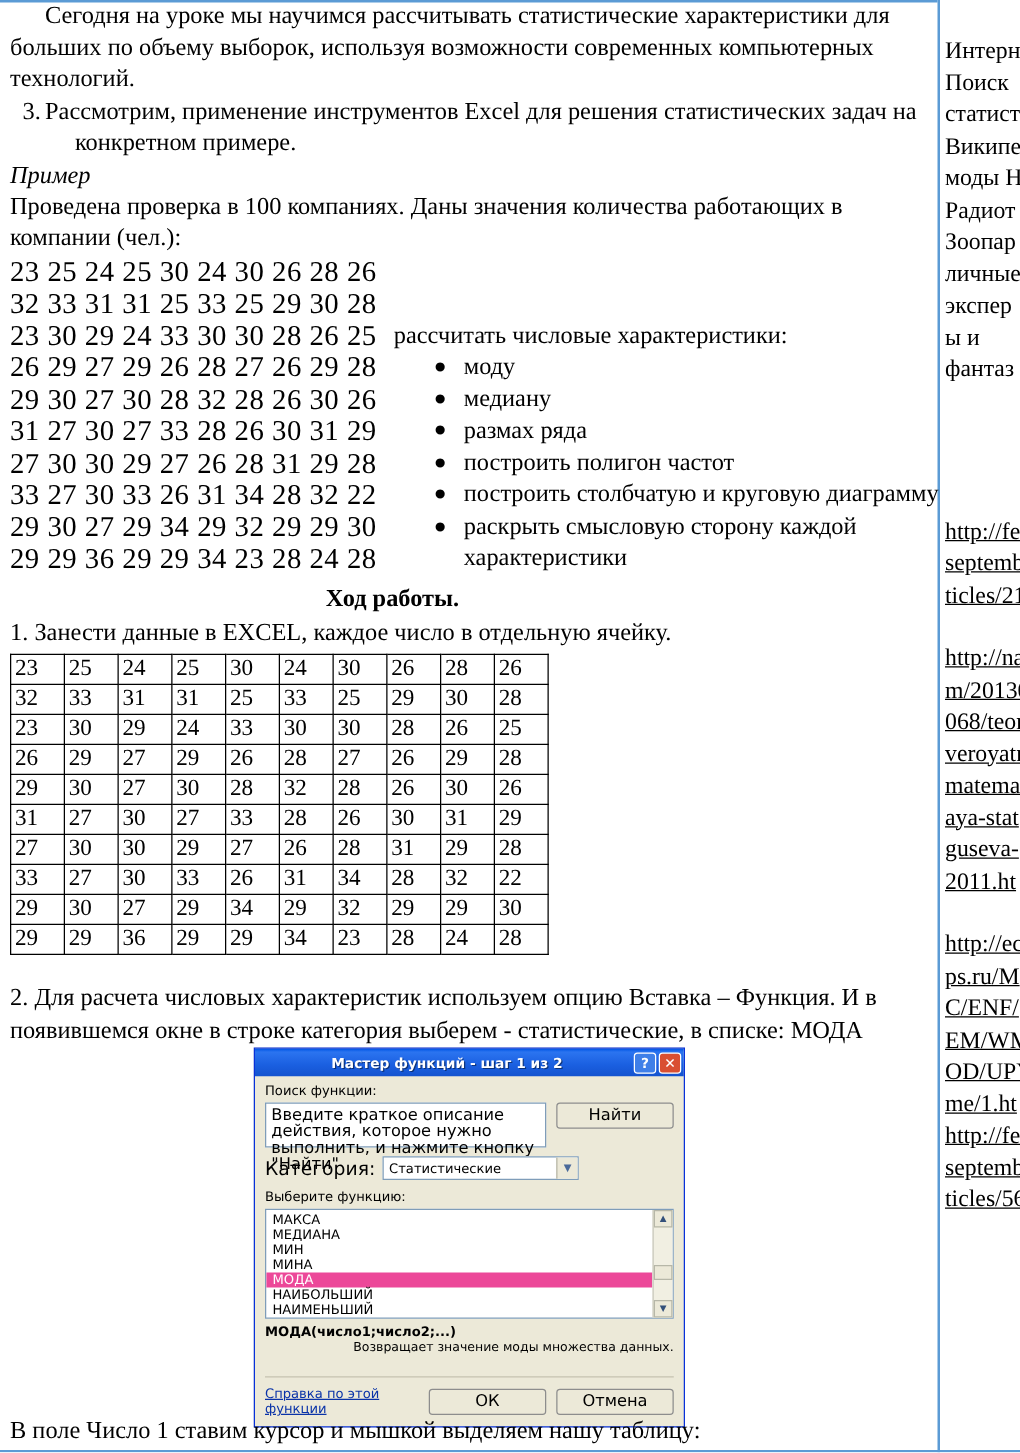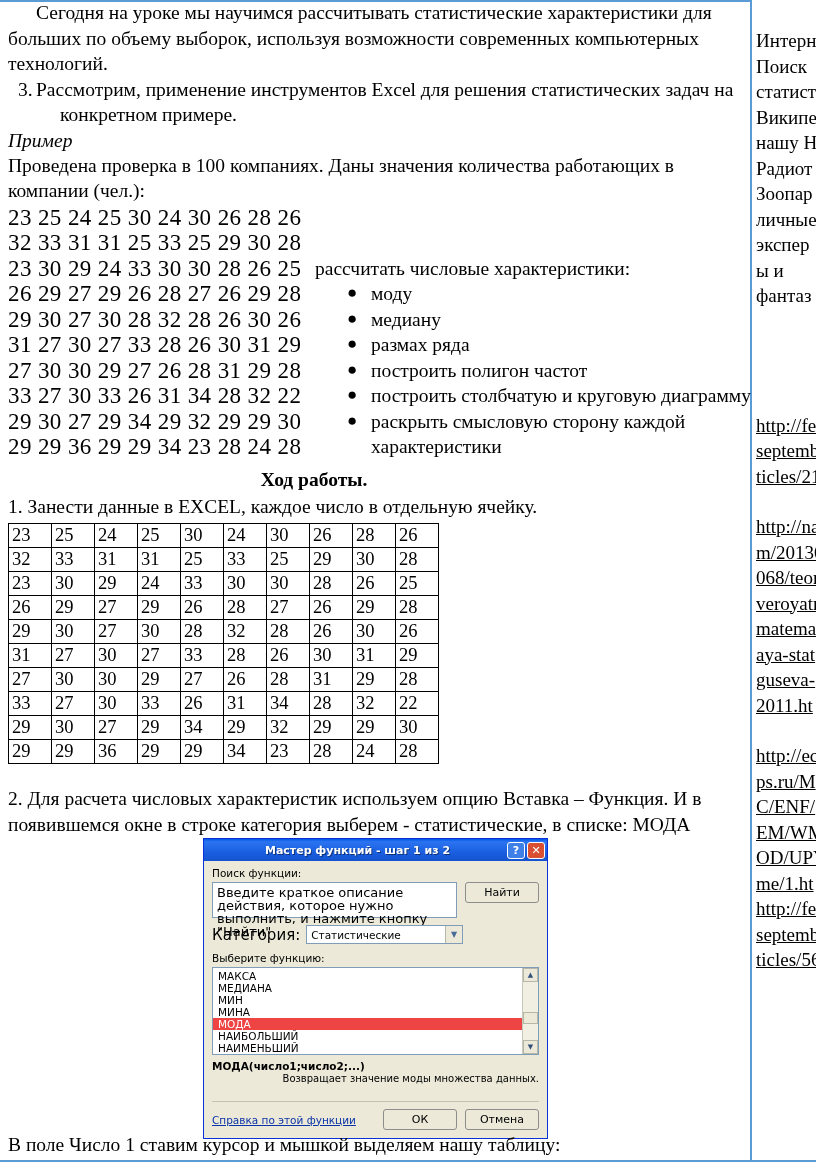--- a/index.html
+++ b/index.html
@@ -216,26 +216,26 @@
     background: #ffffff;
     border: 1px solid #7f9db9;
     height: 36px;
     font-size: 13px;
     line-height: 13px;
     padding: 3px 4px;
     box-sizing: border-box;
     color: #000;
   }
   .fx-btn {
-    width: 74px;
+    width: 94px;
     height: 21px;
     background: #ece9d8;
     border: 1px solid #8d8d8d;
     border-radius: 3px;
-    font-size: 11px;
+    font-size: 13px;
     display: flex;
     align-items: center;
     justify-content: center;
     box-sizing: border-box;
     color: #000;
   }
   .fx-cat-row {
     display: flex;
     align-items: center;
     gap: 6px;
@@ -281,21 +281,21 @@
     overflow: hidden;
   }
   .fx-list-items .fi {
     font-size: 10.5px;
     line-height: 12px;
     padding: 0 0 0 5px;
     color: #000;
     white-space: nowrap;
   }
   .fx-list-items .fi.sel {
-    background: #ef4444;
+    background: #ec4899;
     color: #ffffff;
   }
   .fx-scroll {
     width: 15px;
     border-left: 1px solid #c8c8bc;
     background: #f1efe2;
     display: flex;
     flex-direction: column;
     justify-content: space-between;
     align-items: center;
@@ -639,21 +639,21 @@
   </div>
 
   <div id="bottom-line">В поле Число 1 ставим курсор и мышкой выделяем нашу таблицу:</div>
 
   <div id="side-col">
     <div style="height:28px;"></div>
     <div class="sline">Интерне</div>
     <div class="sline">Поиск</div>
     <div class="sline">статист</div>
     <div class="sline">Википе</div>
-    <div class="sline">нашу Н</div>
+    <div class="sline">моды Н</div>
     <div class="sline">Радиот</div>
     <div class="sline">Зоопар</div>
     <div class="sline">личные</div>
     <div class="sline">экспер</div>
     <div class="sline">ы и</div>
     <div class="sline">фантаз</div>
 
     <div style="height:104px;"></div>
 
     <div class="sline link">http://fe</div>

